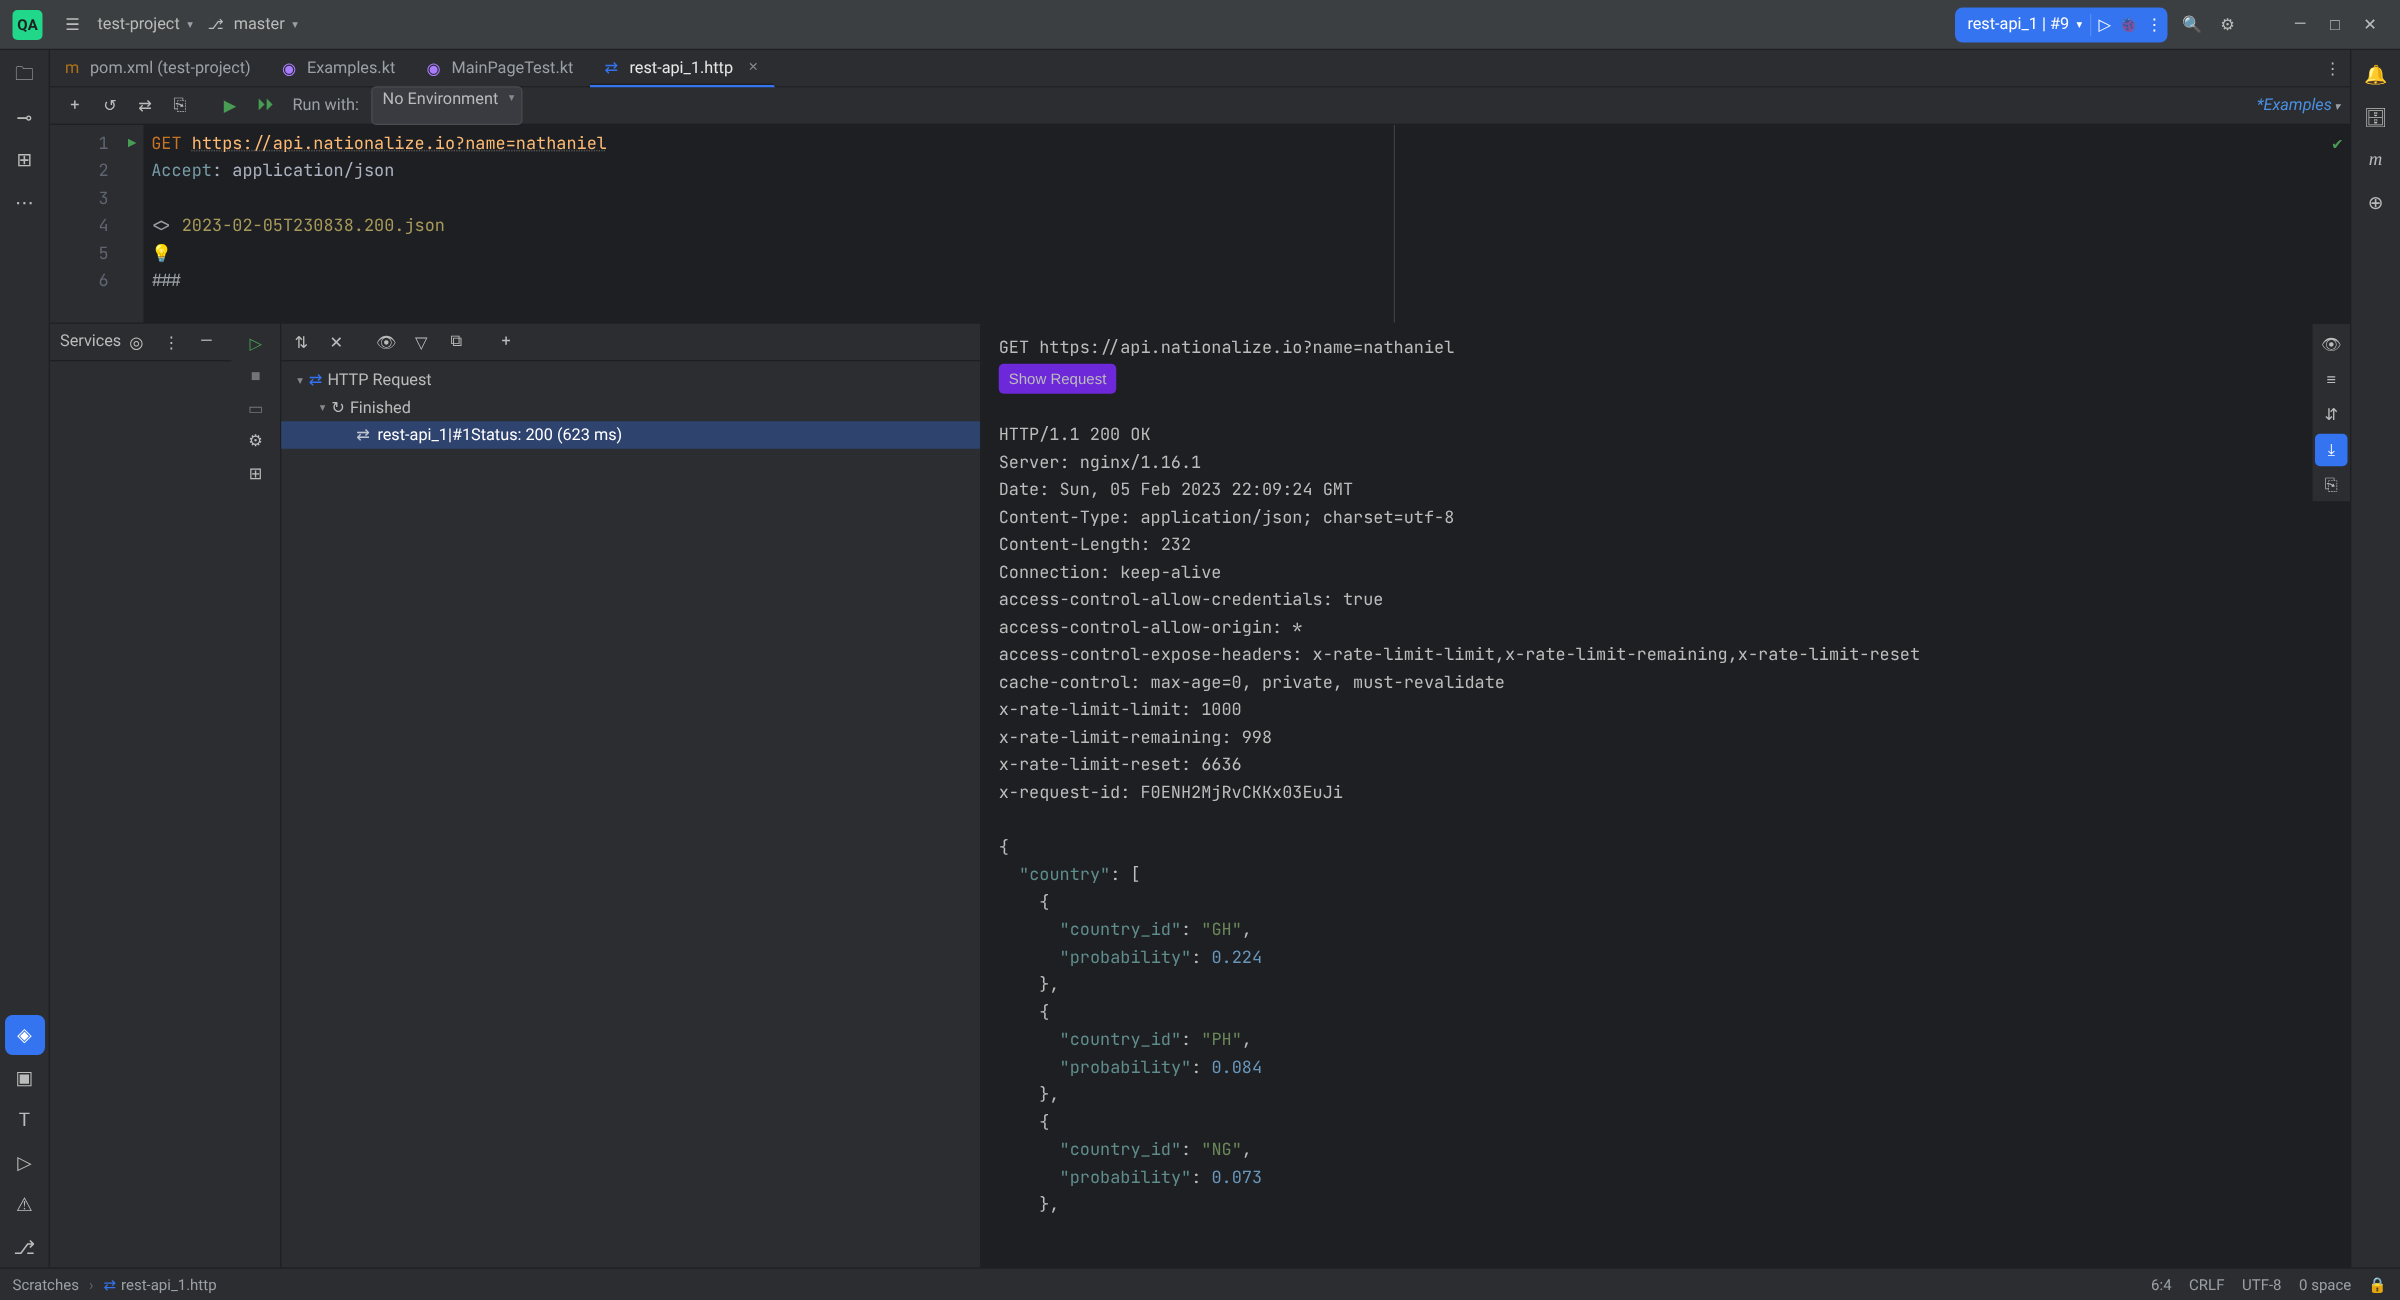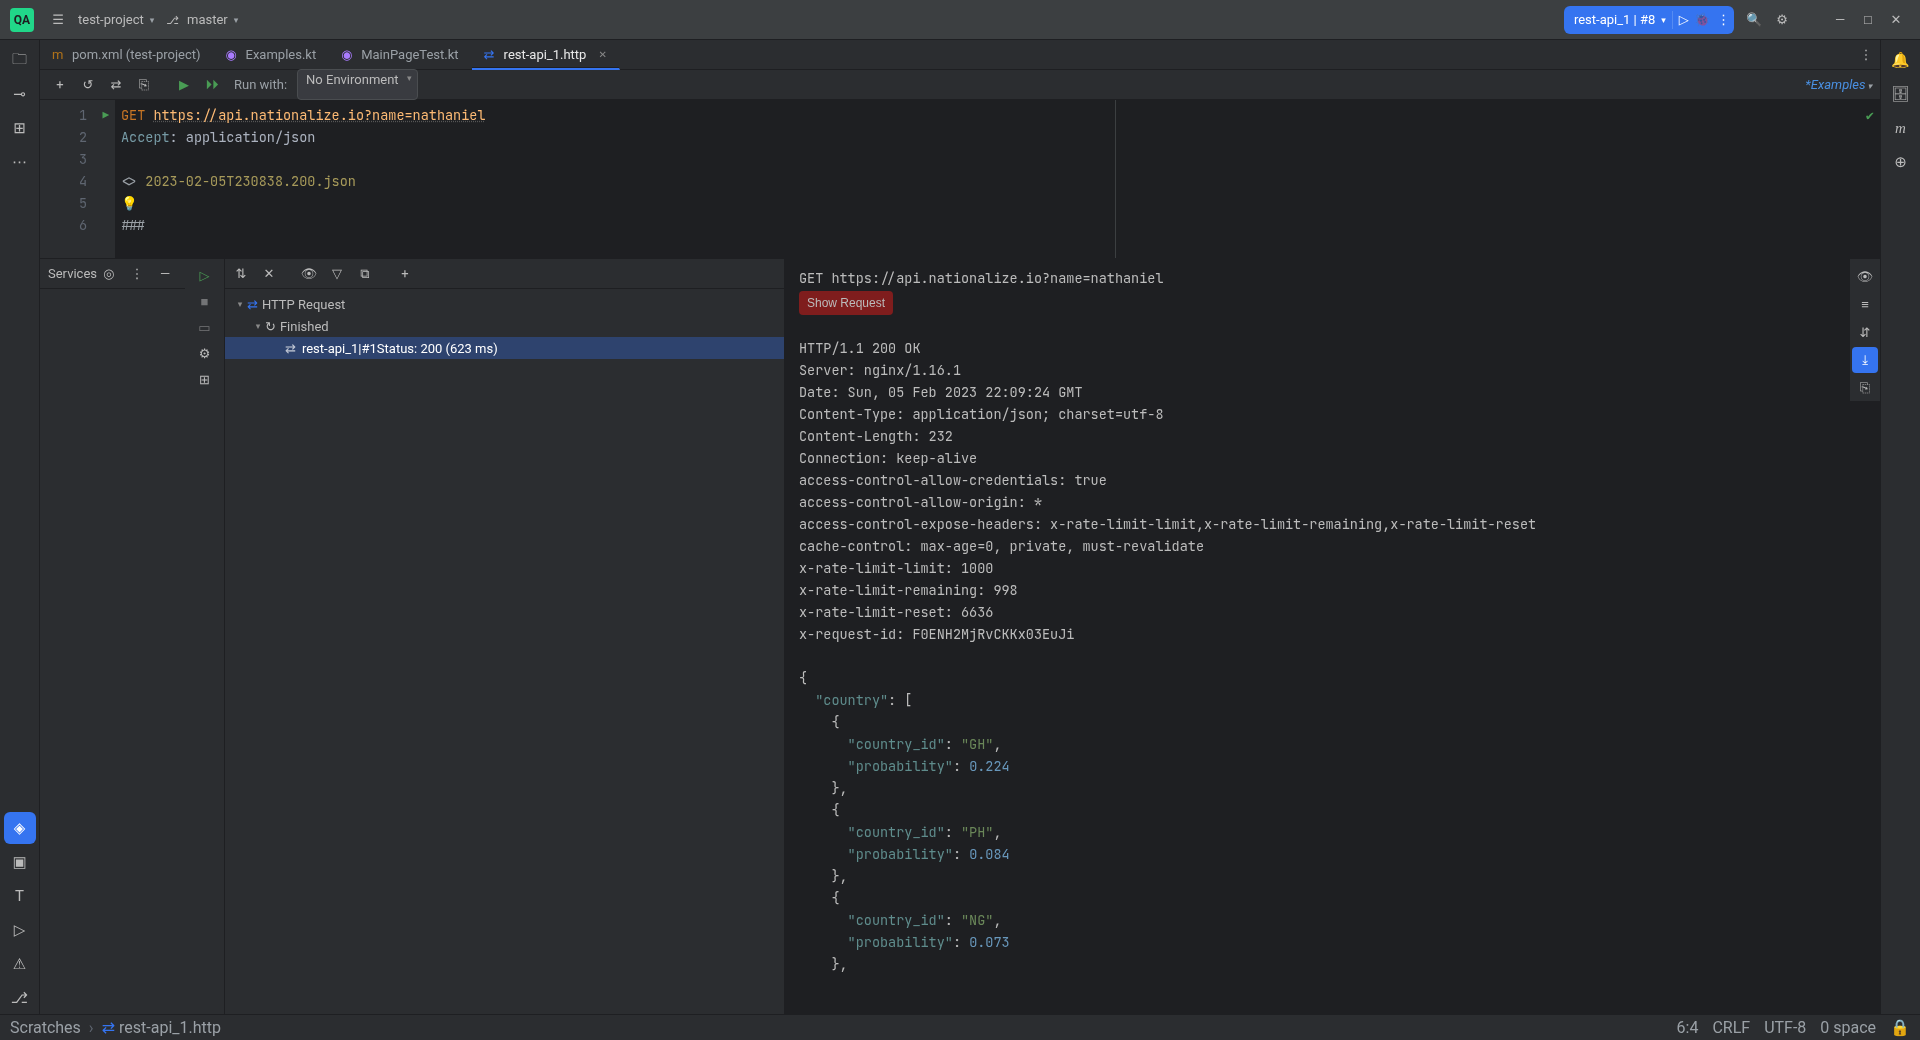--- a/index.html
+++ b/index.html
@@ -191,35 +191,35 @@
     padding:8px 14px;
     font-family:"JetBrains Mono","Menlo","Consolas",monospace;
     font-size:13.5px; line-height:22px;
     color:#bcbcbc;
     white-space:pre;
   }
   .show-req-btn{
     display:inline-block;
     font-family:-apple-system,"Segoe UI",sans-serif;
     font-size:12px;
-    background:#7f1d1d; padding:1px 8px; border-radius:4px; color:#bbb;
+    background:#6d28d9; padding:1px 8px; border-radius:4px; color:#bbb;
     margin-top:2px;
   }
   .svc-resp-right-tb{
     position:absolute; right:0; top:0; width:30px;
     display:flex; flex-direction:column; align-items:center; padding-top:4px; gap:2px;
     background:#2b2d30;
   }
   .svc-resp-right-tb .tbtn{ width:26px; height:26px;}
   .svc-resp-right-tb .tbtn.active{ background:#3574f0; color:#fff;}
   
   .statusbar{
     height:26px; background:#2b2d30; border-top:1px solid #1e1f22;
     display:flex; align-items:center; padding:0 10px;
-    color:#9aa0a6; font-size:16px;
+    color:#9aa0a6; font-size:12px;
   }
   .crumb{ display:flex; align-items:center; gap:4px;}
   .crumb .sep{ color:#5f6671; margin:0 4px;}
   .sb-right{ margin-left:auto; display:flex; align-items:center; gap:14px;}
   .json-key{ color:#5f8c8c;}
   .json-str{ color:#6a8759;}
   .json-num{ color:#6897bb;}
 </style>
 </head>
 <body>
@@ -231,21 +231,21 @@
     <span>test-project</span>
       <span class="chev">▾</span>
   </div>
   <div class="tb-text">
     <span class="branch-ico"></span>
     <span>master</span>
       <span class="chev">▾</span>
   </div>
   <div style="flex:1"></div>
   <div class="run-widget">
-    <span>rest-api_1 | #8</span>
+    <span>rest-api_1 | #9</span>
       <span style="font-size:9px">▾</span>
     <div class="divider"></div>
     <span>▷</span>
     <span style="opacity:.4">🐞</span>
     <span>⋮</span>
   </div>
   <div class="tb-sep"></div>
   <div class="tb-btn">🔍</div>
   <div class="tb-btn">⚙</div>
   <div style="width:30px"></div>

